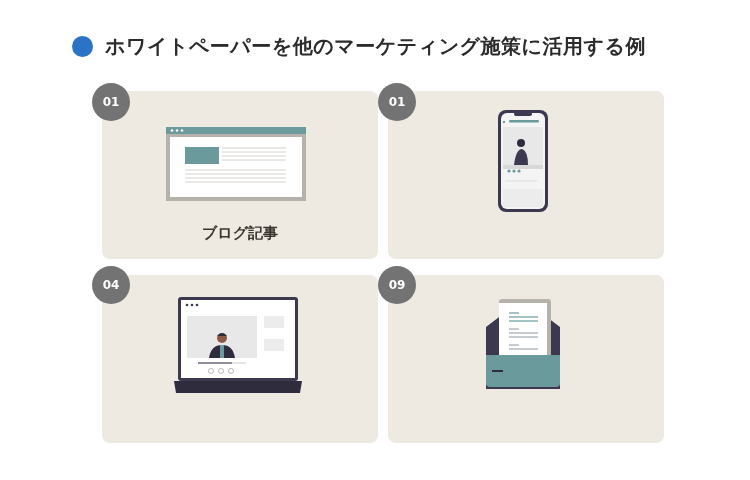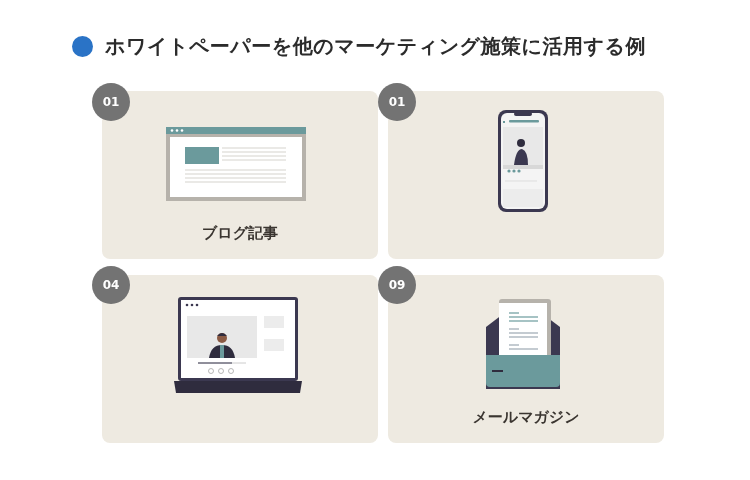--- a/index.html
+++ b/index.html
@@ -103,15 +103,14 @@
     <g stroke="#9ca8b2" stroke-width="1.2">
       <line x1="26" y1="32" x2="36" y2="32"></line>
         <line x1="26" y1="36" x2="55" y2="36"></line>
         <line x1="26" y1="40" x2="55" y2="40"></line>
       <line x1="26" y1="48" x2="36" y2="48"></line>
         <line x1="26" y1="52" x2="55" y2="52"></line>
     </g>
     <path d="M3 58 L77 58 L77 86 Q77 90 73 90 L7 90 Q3 90 3 86 Z" fill="#6b9a9c"></path>
     <line x1="9" y1="74" x2="20" y2="74" stroke="#2f2c3e" stroke-width="2"></line>
   </svg>
-  <div class="label" style="top:133px;">メールマガジン</div>
 </div>
 <div class="badge" style="left:378px;top:266px;">09</div>
 
 </body></html>

